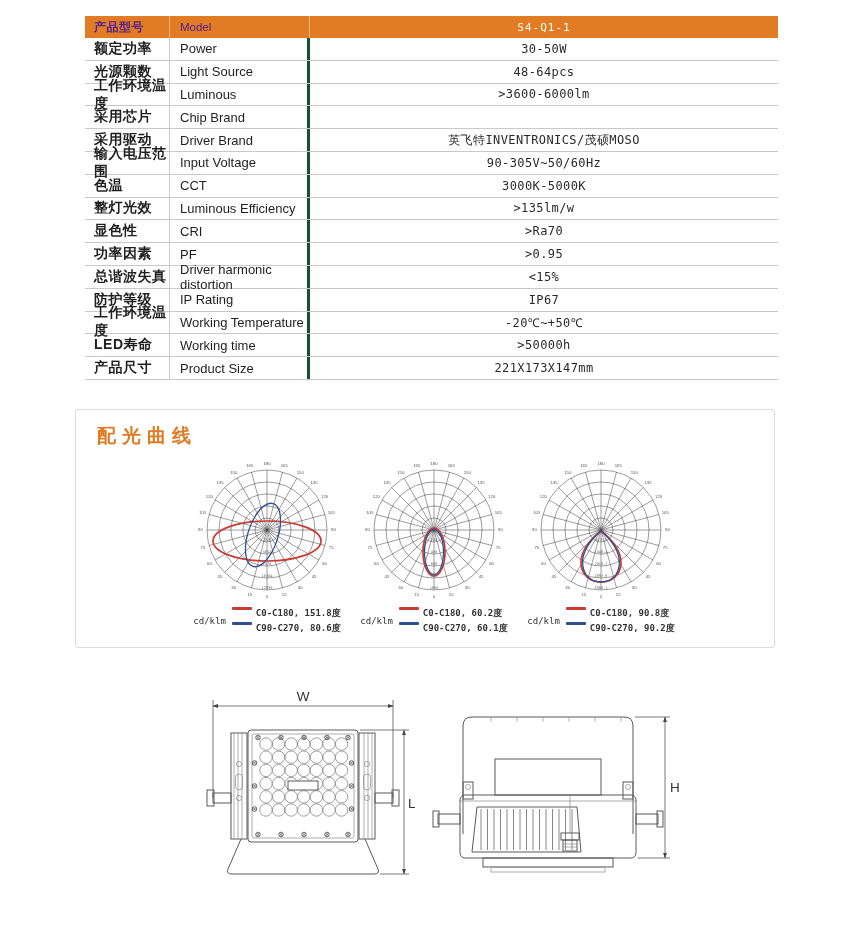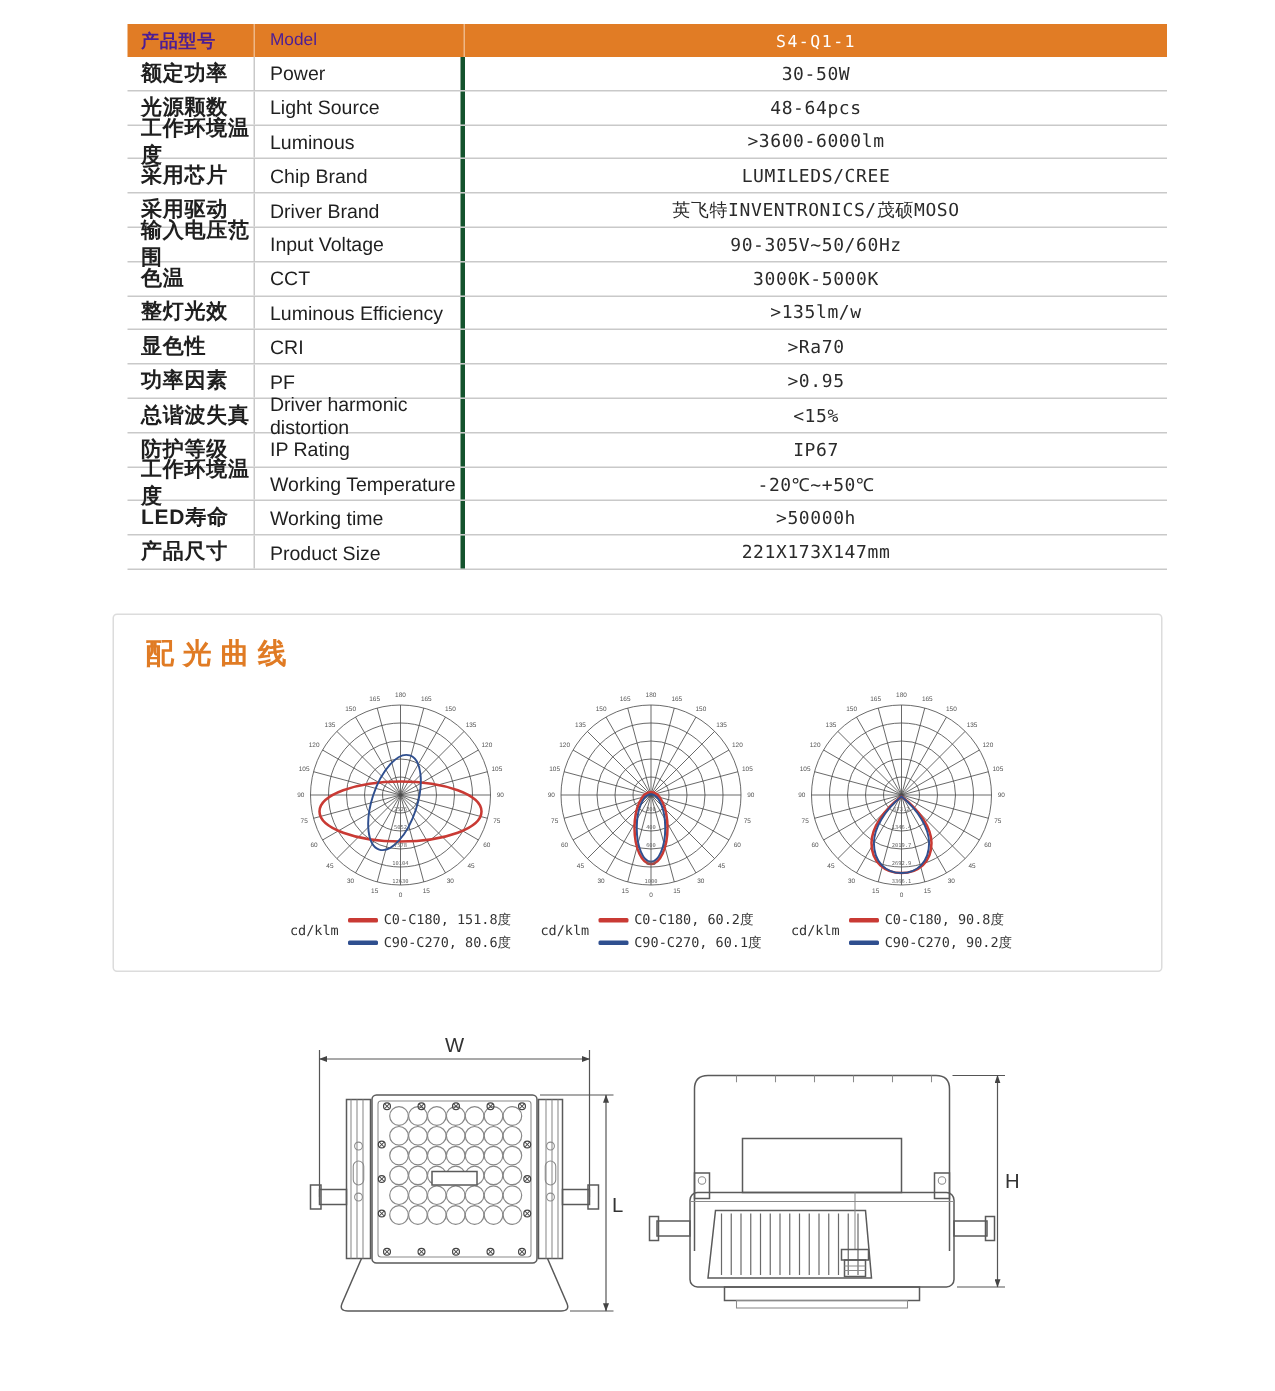--- a/index.html
+++ b/index.html
@@ -25,21 +25,21 @@
   
   .curve-box{position:absolute;left:75px;top:409px;width:700px;height:239px;
              border:1px solid #dcdcdc;border-radius:3px;box-sizing:border-box;background:#fff;}
   .curve-title{position:absolute;left:21px;top:13px;font-size:19px;font-weight:bold;
                color:#e07b24;letter-spacing:6px;font-family:Liberation Mono, monospace;}
   .charts{position:absolute;left:116px;top:45px;display:flex;gap:17px;}
   .chart-block{width:150px;display:flex;flex-direction:column;align-items:center;}
   .legend{margin-top:2px;display:flex;align-items:center;gap:6px;white-space:nowrap;
           font-family:"DejaVu Sans Mono",monospace;font-size:9px;color:#333;}
   .legend .entries{display:flex;flex-direction:column;gap:2px;}
-  .legend .entry{display:flex;align-items:center;gap:4px;}
+  .legend .entry{display:flex;align-items:flex-start;gap:4px;font-weight:bold;}
   .legend .swatch{display:inline-block;width:20px;height:3px;border-radius:1px;}
 
   
   .draw{position:absolute;}
   .draw svg{display:block;}
   .dimtext{font-family:"Liberation Sans",sans-serif;font-size:13.5px;fill:#333;}
   .ln{stroke:#5a5a5a;stroke-width:1;fill:none;}
   .lnthin{stroke:#8a8a8a;stroke-width:.7;fill:none;}
   .dim{stroke:#555;stroke-width:.8;fill:none;}
 </style>
@@ -66,21 +66,20 @@
           <div class="cell c3">48-64pcs</div>
         </div>
         <div class="trow">
           <div class="cell c1">工作环境温度</div>
           <div class="cell c2">Luminous</div>
           <div class="cell c3">&gt;3600-6000lm</div>
         </div>
         <div class="trow">
           <div class="cell c1">采用芯片</div>
           <div class="cell c2">Chip Brand</div>
-          <div class="cell c3">LUMILEDS/CREE</div>
         </div>
         <div class="trow">
           <div class="cell c1">采用驱动</div>
           <div class="cell c2">Driver Brand</div>
           <div class="cell c3">英飞特INVENTRONICS/茂硕MOSO</div>
         </div>
         <div class="trow">
           <div class="cell c1">输入电压范围</div>
           <div class="cell c2">Input Voltage</div>
           <div class="cell c3">90-305V~50/60Hz</div>

